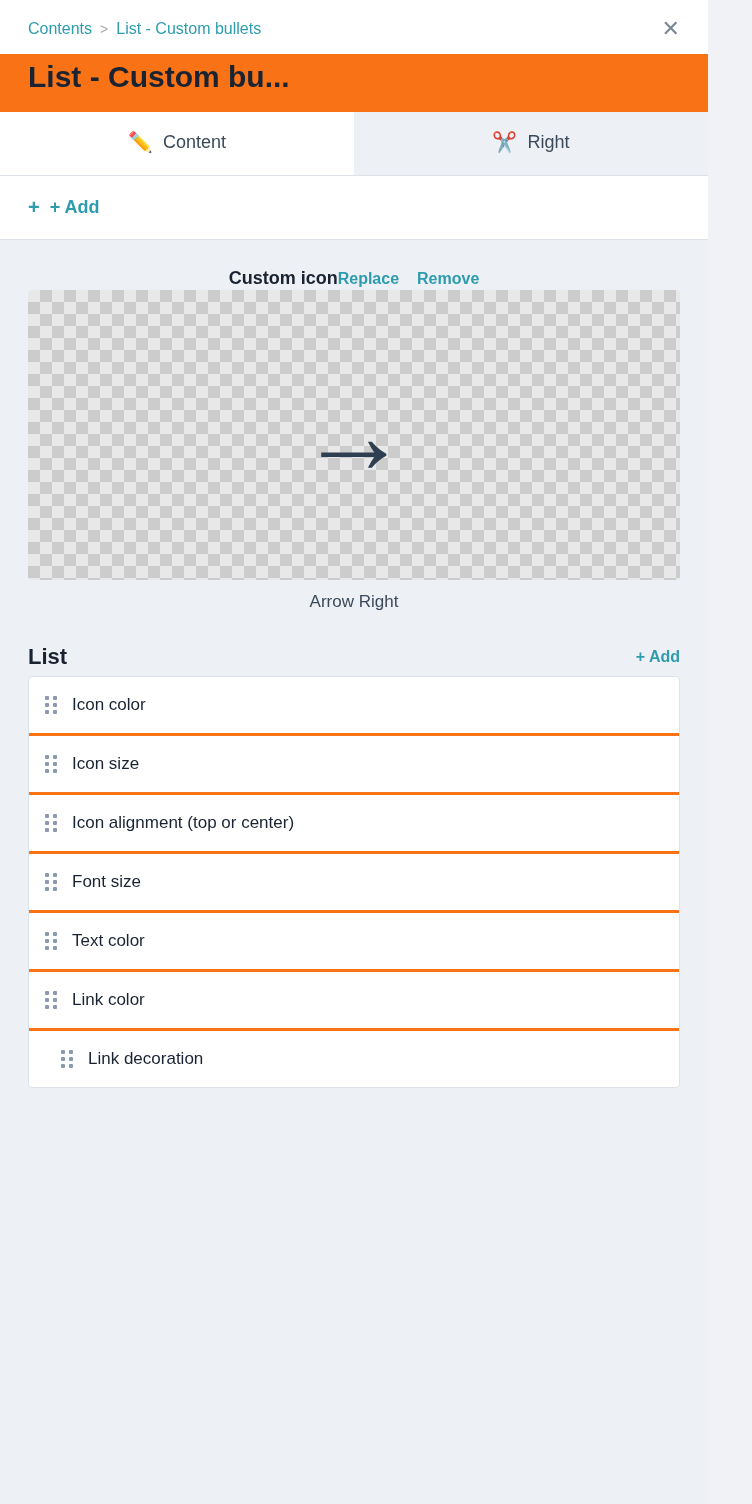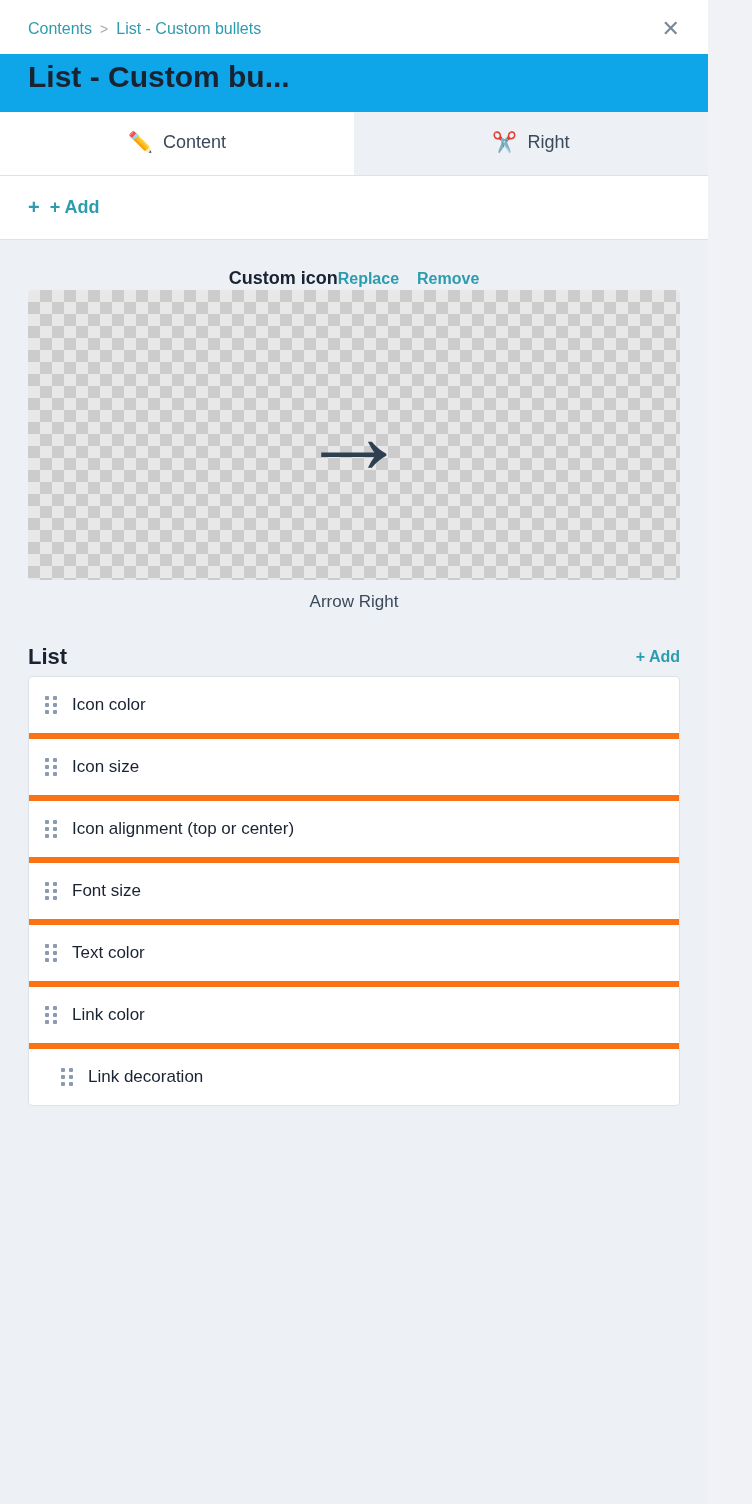--- a/index.html
+++ b/index.html
@@ -48,21 +48,21 @@
       background: none;
       border: none;
       line-height: 1;
     }
 
     .page-title {
       font-size: 30px;
       font-weight: 700;
       color: #1a2332;
       padding: 6px 28px 18px 28px;
-      background: #0ea5e9;
+      background: #f97316;
     }
 
     
     .tabs {
       display: flex;
       border-bottom: 1px solid #dde2e8;
       background: #fff;
     }
     .tab {
       flex: 1;
@@ -196,21 +196,21 @@
     .list-table {
       background: #fff;
       border: 1px solid #dde2e8;
       border-radius: 4px;
       overflow: hidden;
     }
     .list-row {
       display: flex;
       align-items: center;
       padding: 18px 16px;
-      border-bottom: 6px solid #f97316;
+      border-bottom: 3px solid #f97316;
       gap: 14px;
       cursor: pointer;
     }
     .list-row:last-child {
       border-bottom: none;
       padding-left: 32px;
     }
     .drag-handle {
       display: flex;
       flex-direction: column;

